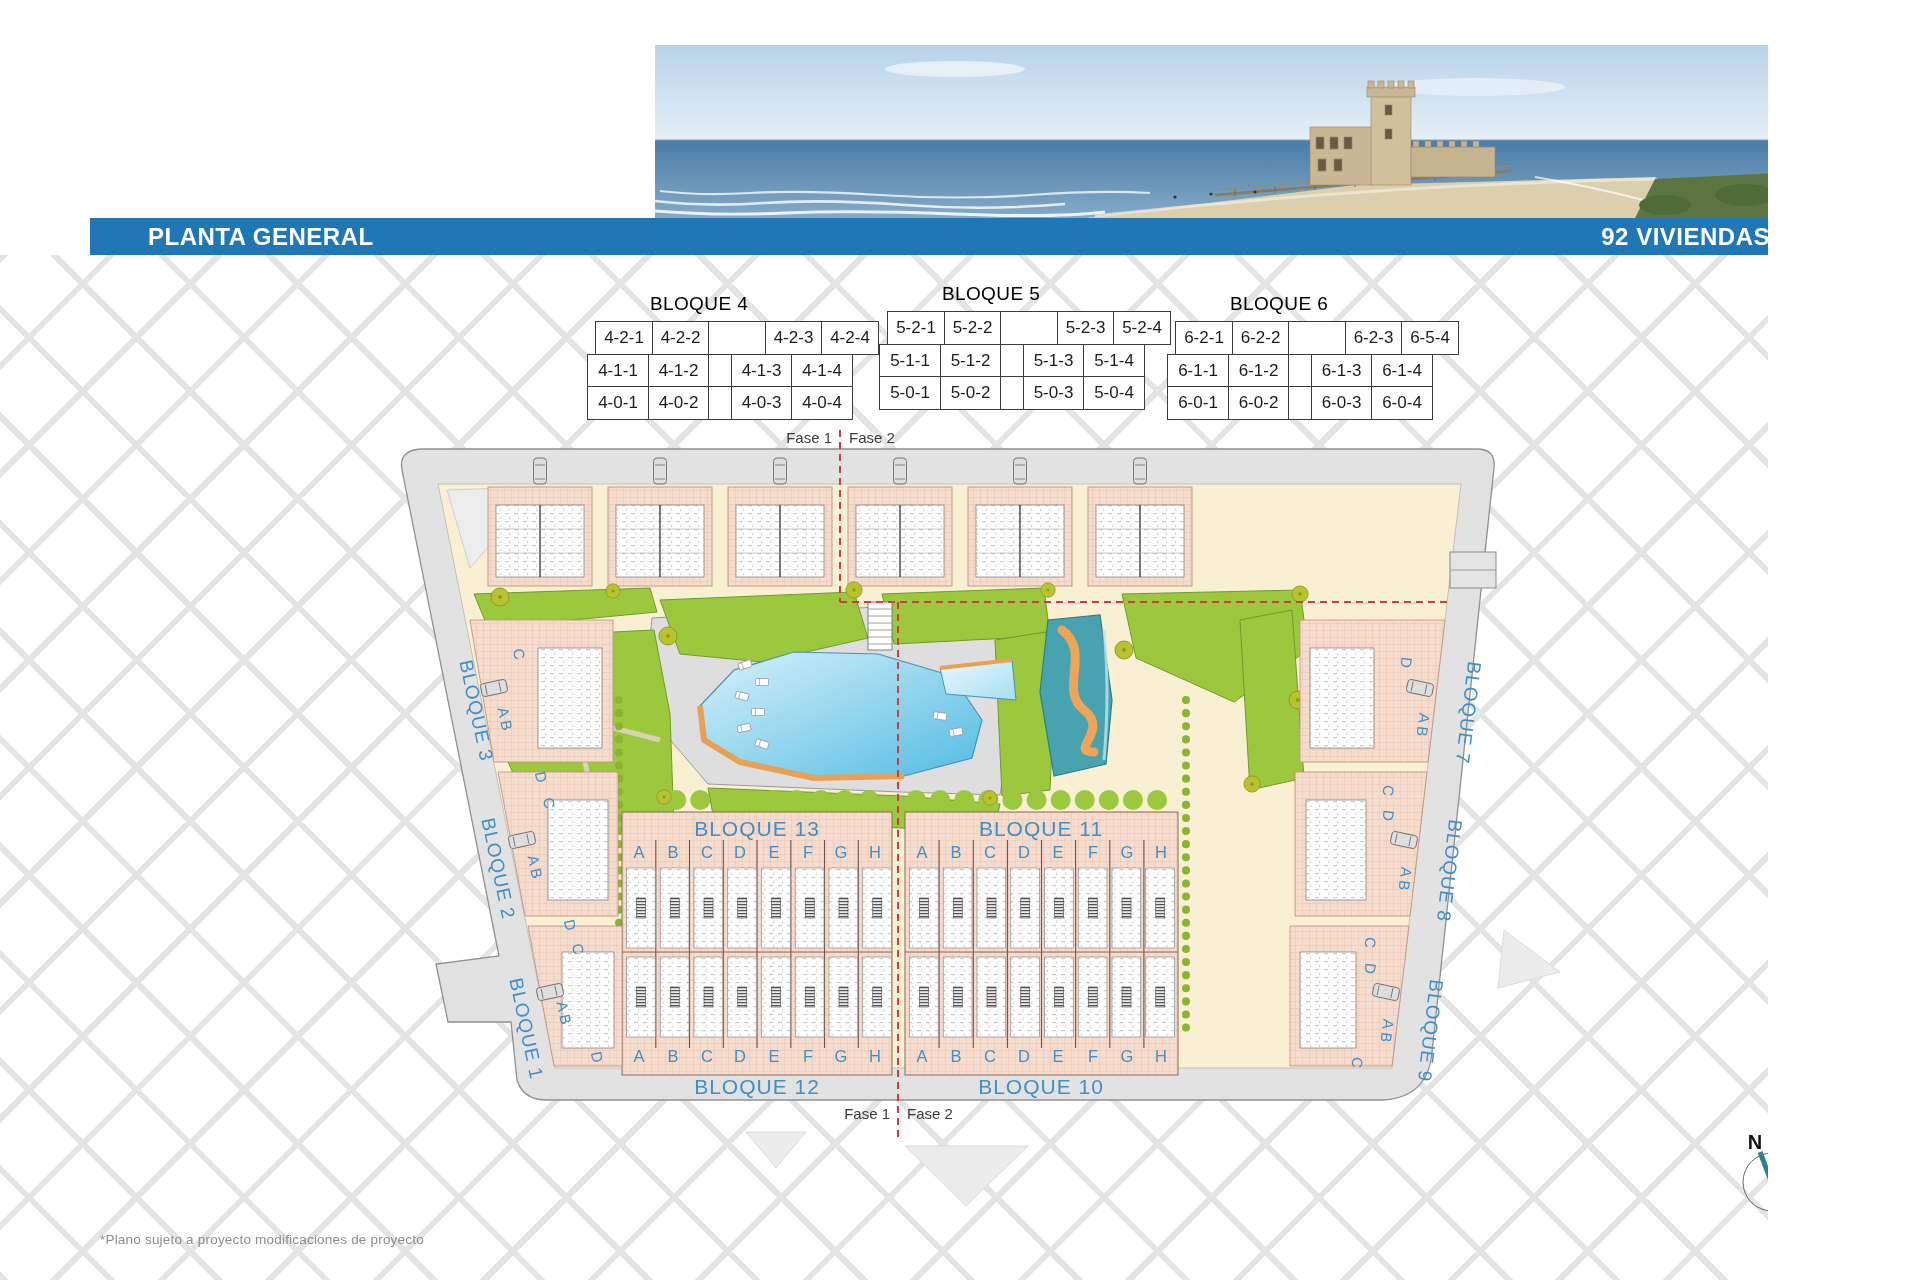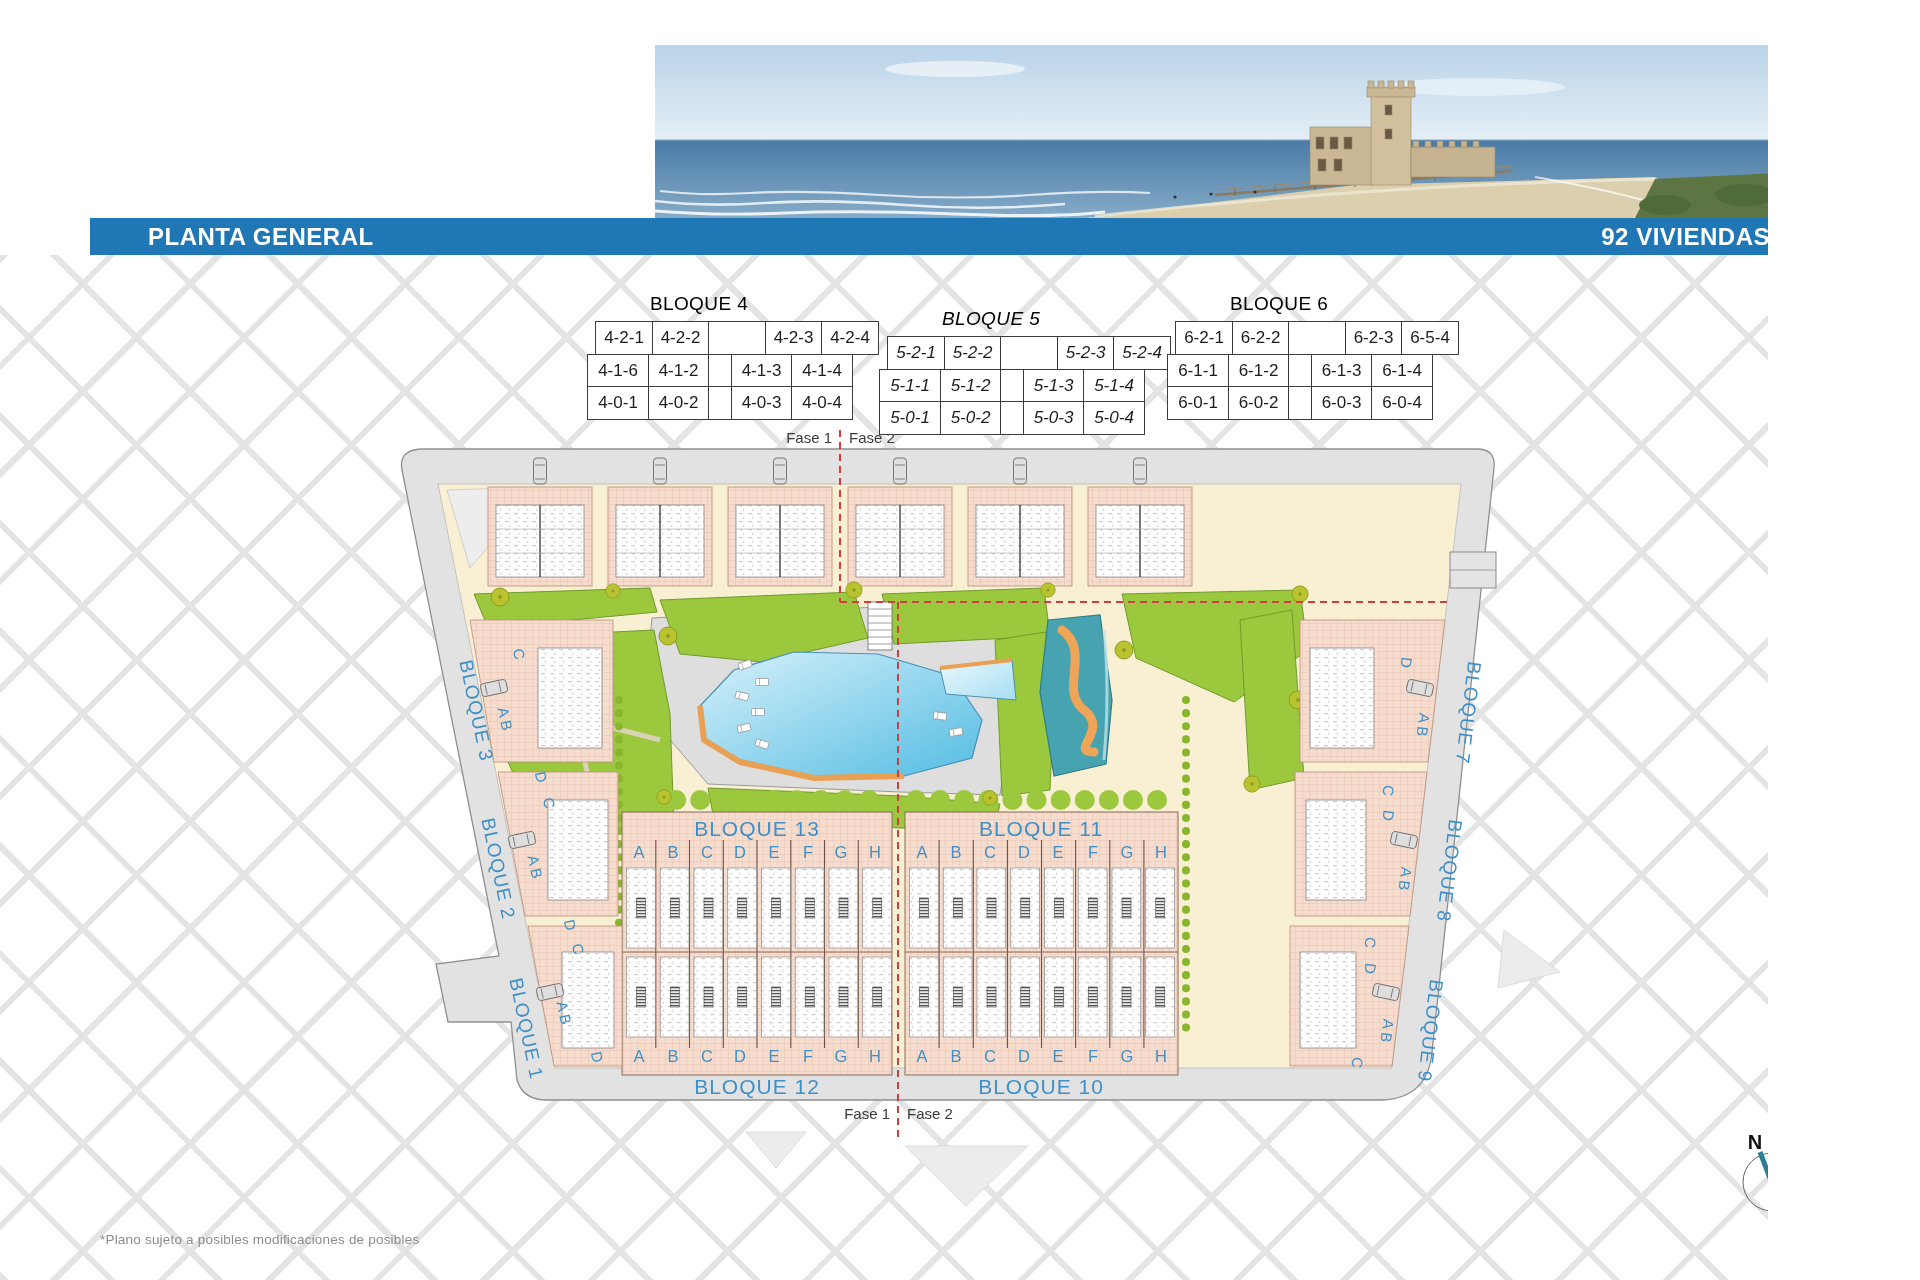--- a/index.html
+++ b/index.html
@@ -110,36 +110,36 @@
   <div class="utable" style="left:568px;top:293px;">
     <div class="ttl">BLOQUE 4</div>
     <div class="urow inset">
       <div class="ucell">4-2-1</div>
       <div class="ucell">4-2-2</div>
       <div class="ucell gap"></div>
       <div class="ucell">4-2-3</div>
       <div class="ucell">4-2-4</div>
     </div>
     <div class="urow">
-      <div class="ucell">4-1-6</div>
+      <div class="ucell">4-1-1</div>
       <div class="ucell">4-1-2</div>
       <div class="ucell gap"></div>
       <div class="ucell">4-1-3</div>
       <div class="ucell">4-1-4</div>
     </div>
     <div class="urow">
       <div class="ucell">4-0-1</div>
       <div class="ucell">4-0-2</div>
       <div class="ucell gap"></div>
       <div class="ucell">4-0-3</div>
       <div class="ucell">4-0-4</div>
     </div>
   </div>
 
-  <div class="utable" style="left:860px;top:308px;font-style:italic;">
+  <div class="utable" style="left:860px;top:283px;">
     <div class="ttl">BLOQUE 5</div>
     <div class="urow inset">
       <div class="ucell">5-2-1</div>
       <div class="ucell">5-2-2</div>
       <div class="ucell gap"></div>
       <div class="ucell">5-2-3</div>
       <div class="ucell">5-2-4</div>
     </div>
     <div class="urow">
       <div class="ucell">5-1-1</div>
@@ -513,15 +513,15 @@
       <text x="1352" y="1062" transform="rotate(97 1352 1062)">C</text>
     </g>
 
     <g>
       <circle cx="1772" cy="1182" r="29" fill="none" stroke="#666" stroke-width="1"></circle>
       <line x1="1776" y1="1194" x2="1760" y2="1152" stroke="#2c7e92" stroke-width="5"></line>
       <text x="1755" y="1149" text-anchor="middle" font-size="20" font-weight="bold" fill="#111">N</text>
     </g>
   </svg>
 
-  <div class="footnote">*Plano sujeto a posibles modificaciones de posibles</div>
+  <div class="footnote">*Plano sujeto a proyecto modificaciones de proyecto</div>
 
 </div>
 
 </body></html>

